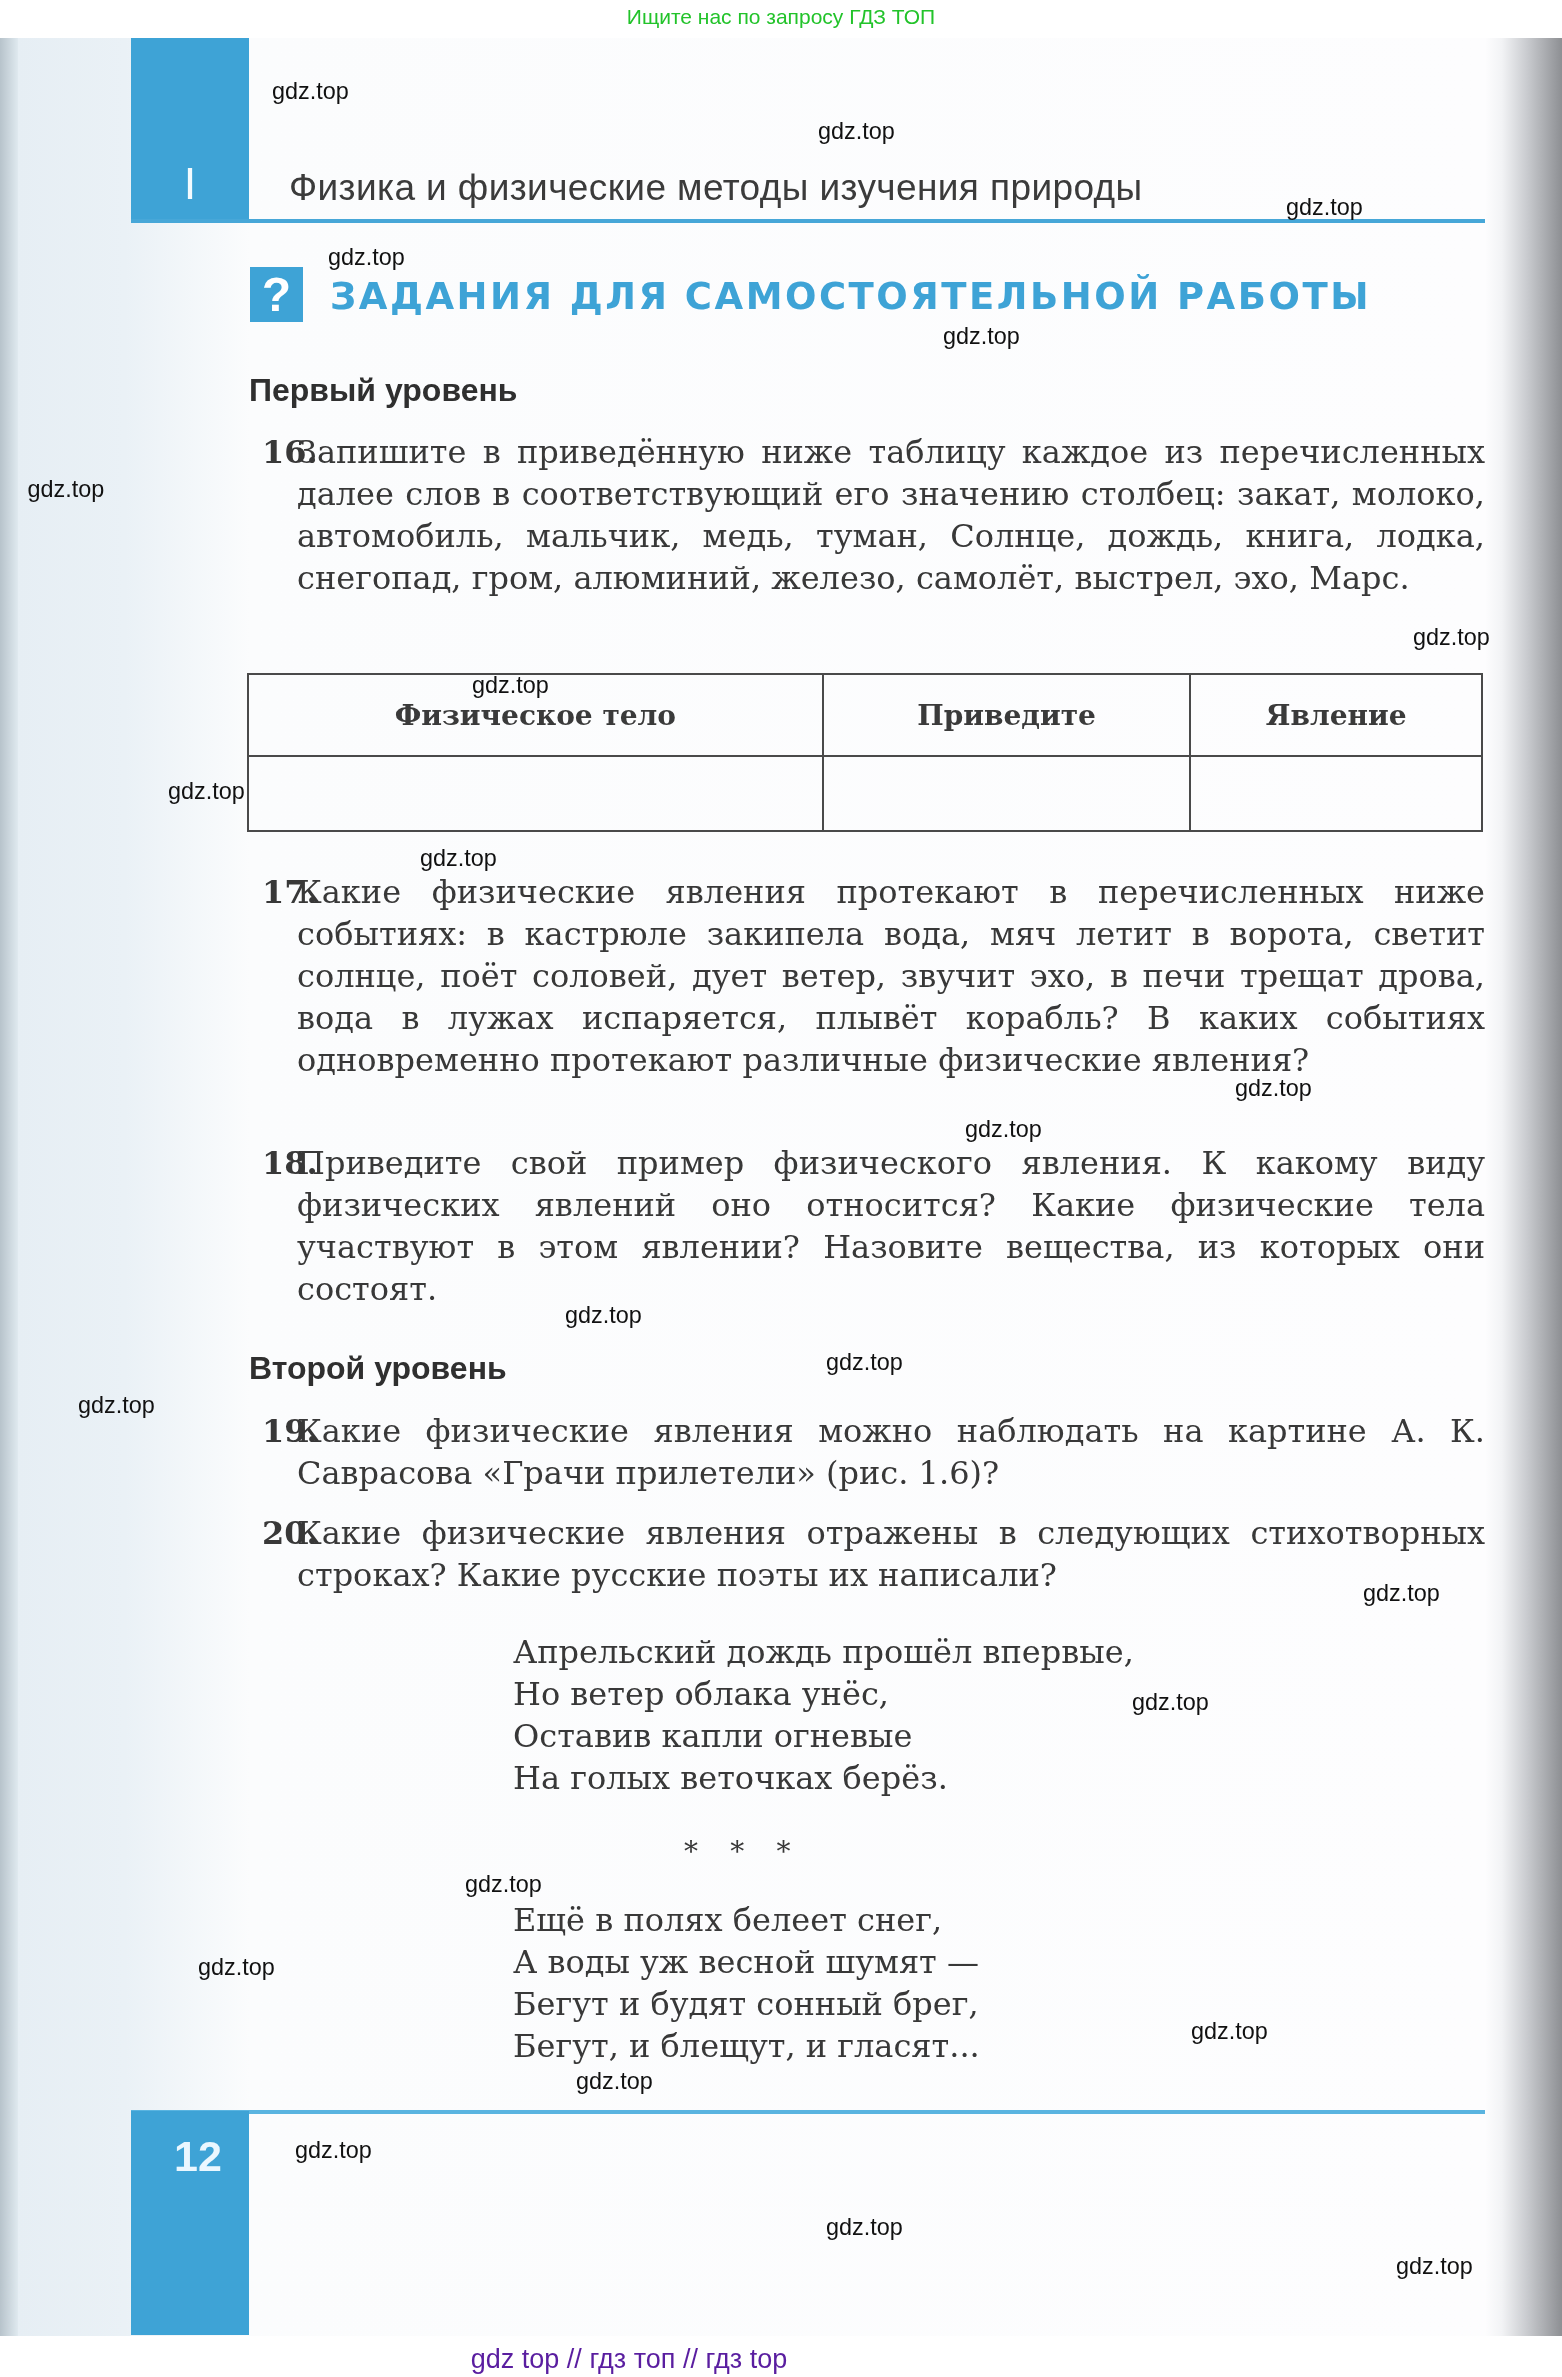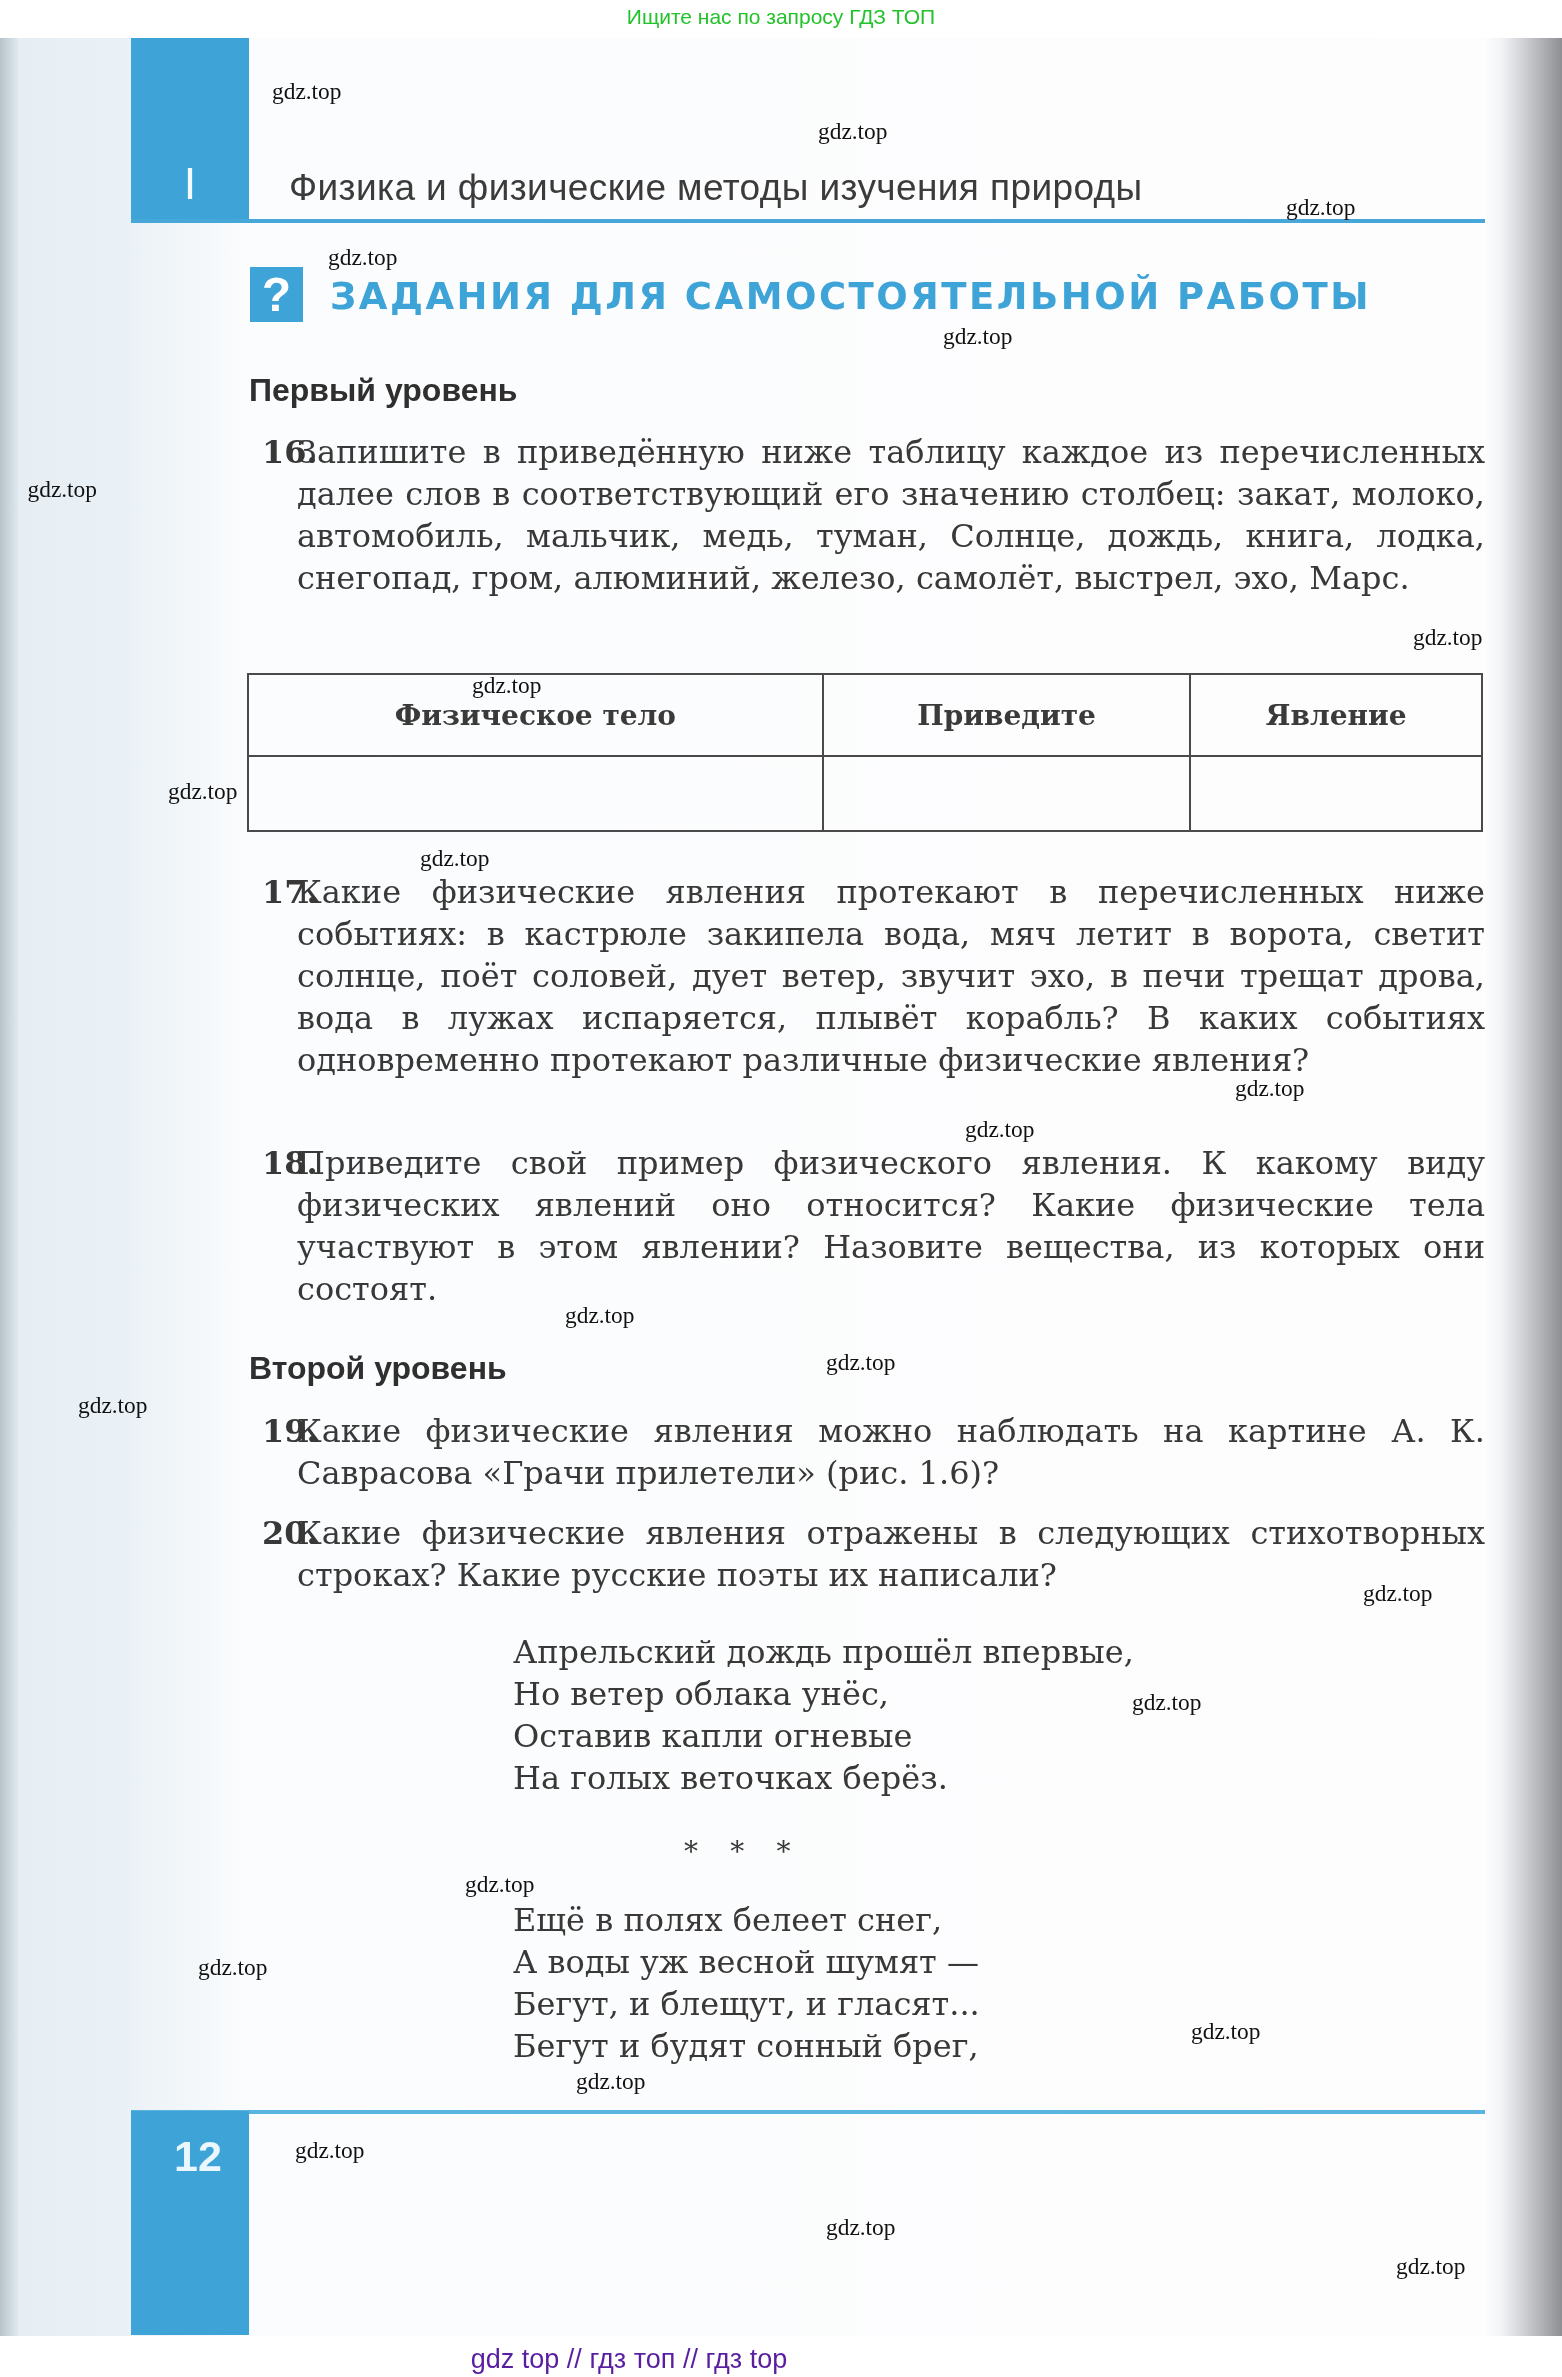--- a/index.html
+++ b/index.html
@@ -19,21 +19,21 @@
   .section-title { left:330px; top:269px; font-family:"DejaVu Sans", sans-serif; font-weight:bold; font-size:37px; color:#3ea3d6; letter-spacing:2.5px; white-space:nowrap; line-height:55px; }
   .level { left:249px; font-family:"Liberation Sans", sans-serif; font-weight:bold; font-size:32px; color:#2f2f2f; white-space:nowrap; }
   .task { left:249px; width:1236px; font-size:32px; line-height:42px; color:#383838; }
   .task .num { position:absolute; left:0; top:0; font-weight:bold; width:67px;margin-left:13px; }
   .task .body { margin-left:48px; text-align:justify; text-align-last:left; }
   .table { left:247px; top:673px; width:1236px; height:159px; border-collapse:collapse; }
   .table td, .table th { border:2.5px solid #4a4a4a; font-family:"DejaVu Serif", serif; font-weight:bold; font-size:28px; color:#3a3a3a; text-align:center; }
   .table th { height:78px; }
   .poem { left:513px; font-size:32px; line-height:42px; color:#383838; white-space:nowrap; }
   .stars { left:684px; top:1835px; font-size:28px; letter-spacing:11.7px; color:#383838; }
-  .wm { font-family:Liberation Serif, serif; font-size:23.4px; color:#111; white-space:nowrap; }
+  .wm { font-family:Liberation Sans, sans-serif; font-size:23.4px; color:#111; white-space:nowrap; }
   .footer-links { left:0; width:1258px; top:2344px; text-align:center; font-family:"Liberation Sans", sans-serif; font-size:27px; color:#5a1ea0; }
 </style>
 </head>
 <body>
 
 <div class="abs top-banner">Ищите нас по запросу ГДЗ ТОП</div>
 
 <div class="abs page"></div>
 <div class="abs left-edge"></div>
 
@@ -94,22 +94,22 @@
   <div>Но ветер облака унёс,</div>
   <div>Оставив капли огневые</div>
   <div>На голых веточках берёз.</div>
 </div>
 
 <div class="abs stars">* * *</div>
 
 <div class="abs poem" style="top:1899px;">
   <div>Ещё в полях белеет снег,</div>
   <div>А воды уж весной шумят —</div>
+  <div>Бегут и будят сонный брег,</div>
   <div>Бегут, и блещут, и гласят...</div>
-  <div>Бегут и будят сонный брег,</div>
 </div>
 
 <div class="abs footer-line"></div>
 <div class="abs blue-strip-bottom"></div>
 <div class="abs page-num">12</div>
 
 <div class="abs wm" style="left:272px;top:78px;">gdz.top</div>
 <div class="abs wm" style="left:818px;top:118px;">gdz.top</div>
 <div class="abs wm" style="left:1286px;top:194px;">gdz.top</div>
 <div class="abs wm" style="left:328px;top:244px;">gdz.top</div>

